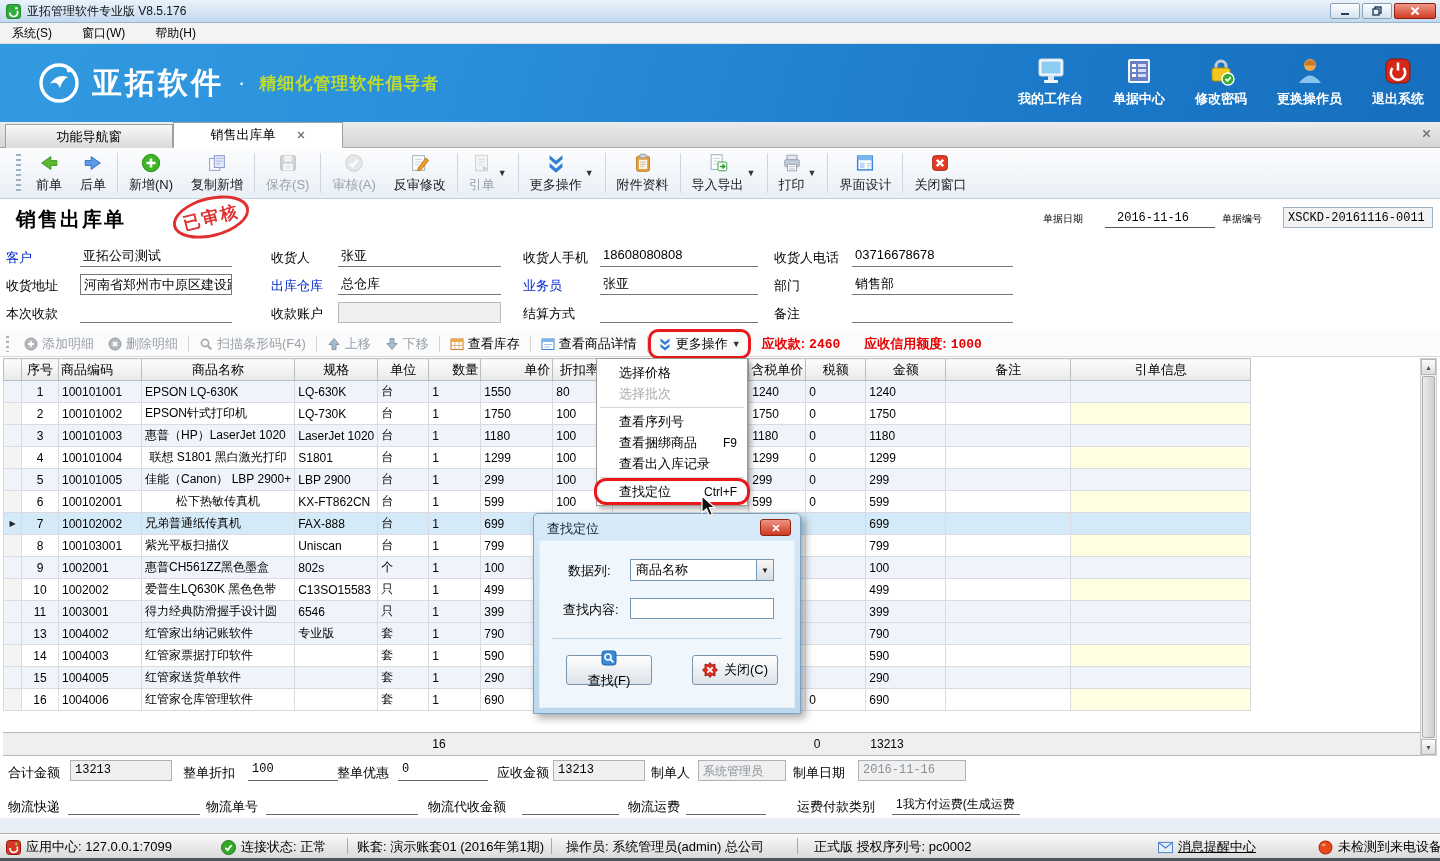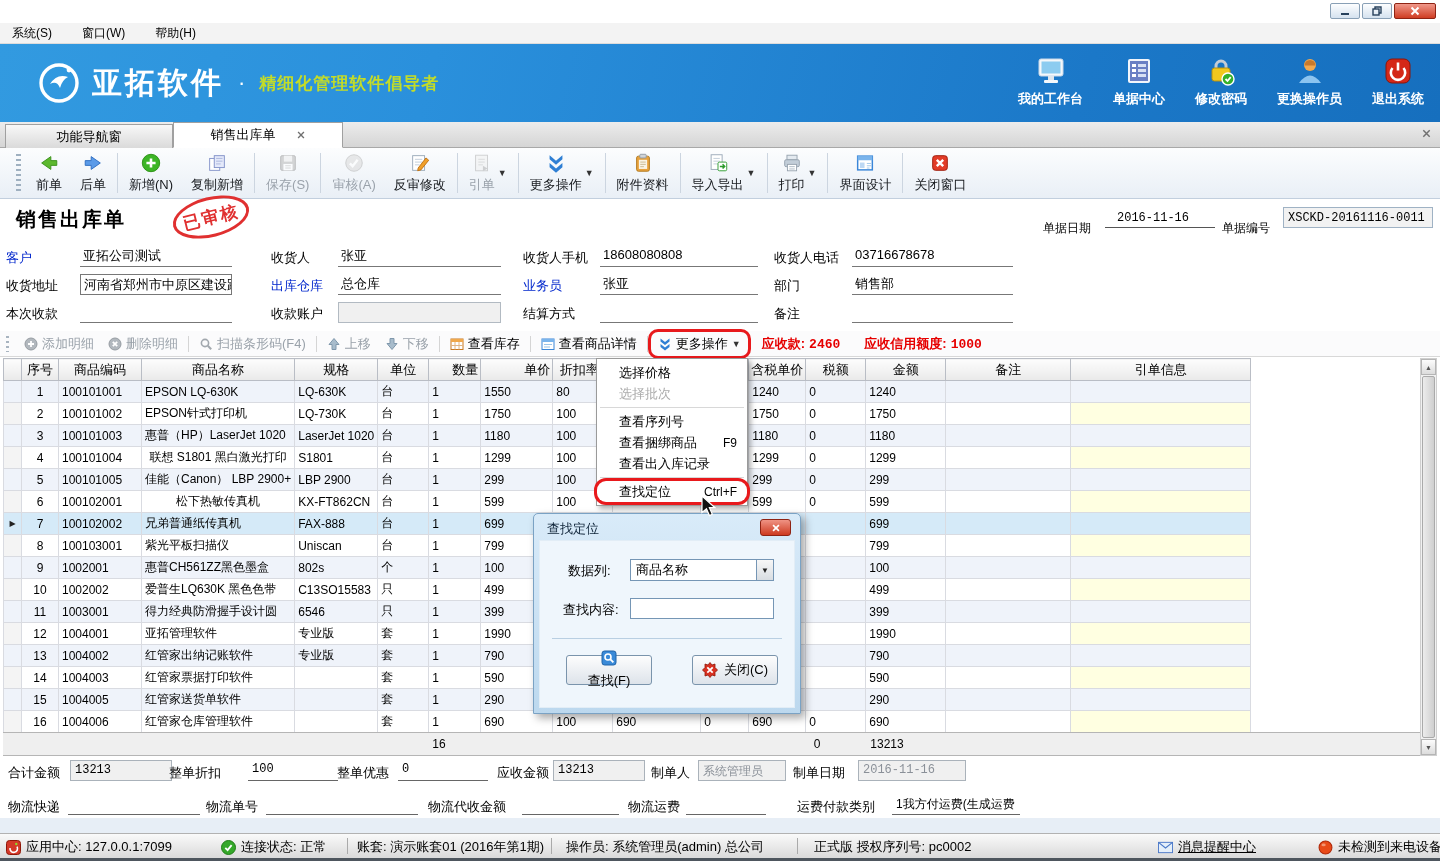--- a/index.html
+++ b/index.html
@@ -63,21 +63,21 @@
 .tb-btn.disabled .tb-main { color:#9aa2ab; }
 .tb-btn.disabled svg { filter:grayscale(1); opacity:.55; }
 .tb-caret { font-size:9px; color:#333; }
 .tb-sep { width:1px; background:#ccd5e0; margin:5px 2px; }
 
 
 .doc-title { position:absolute; left:16px; top:206px; font-size:20px; font-weight:bold; letter-spacing:2px; }
 .stamp { position:absolute; left:172px; top:197px; width:78px; height:40px; border:3px solid #e03030;
   border-radius:50%; color:#e03030; font-size:17px; font-weight:bold; display:flex; align-items:center;
   justify-content:center; transform:rotate(-14deg); letter-spacing:2px; background:rgba(255,255,255,.0); }
-.doc-meta-label { position:absolute; top:220px; font-size:12px; }
+.doc-meta-label { position:absolute; top:212px; font-size:10px; }
 .doc-date-val { position:absolute; left:1105px; top:209px; width:110px; border-bottom:1px solid #555;
   font-size:12px; padding:2px 0 2px 12px; font-family:"Liberation Mono","DejaVu Sans Mono",monospace; }
 .doc-no-val { position:absolute; left:1283px; top:207px; width:150px; height:21px; background:#f2f2f2;
   border:1px solid #9fb2c4; font-size:12px; padding:3px 4px; font-family:"Liberation Mono","DejaVu Sans Mono",monospace; }
 
 
 .form-area { position:absolute; left:0; top:243px; width:100%; height:88px; }
 .f-label { position:absolute; font-size:13px; }
 .f-label.link { color:#0026cc; }
 .f-field { position:absolute; height:21px; font-size:13px; padding:1px 3px; overflow:hidden; white-space:nowrap; }
@@ -176,20 +176,30 @@
 .sb-item svg { width:15px; height:15px; }
 .sb-sep { position:absolute; top:4px; width:1px; height:16px; background:#aaa; }
 .sb-link { text-decoration:underline; cursor:pointer; }
 .bottom-edge { position:absolute; left:0; bottom:0; width:100%; height:3px; background:#4e565e; }
 </style>
 </head>
 <body>
 
 <div class="app">
 
+  <div class="titlebar">
+    <span style="display:inline-flex;width:15px;height:15px;">
+        <svg viewBox="0 0 16 16">
+          <rect x="0.5" y="0.5" width="15" height="15" rx="3" fill="#2fae3c" stroke="#1c7e26"></rect>
+          <path d="M4 9 a4.2 4.2 0 1 0 8 -1.6" stroke="#fff" stroke-width="1.8" fill="none"></path>
+          <circle cx="11" cy="4.5" r="1.3" fill="#fff"></circle>
+        </svg>
+      </span>
+    <span class="t-title">亚拓管理软件专业版 V8.5.176</span>
+  </div>
   <div class="win-btns">
     <div class="win-btn">
         <span style="display:inline-flex">
           <svg viewBox="0 0 12 12">
             <rect x="2" y="8" width="8" height="2" fill="#27415c"></rect>
           </svg>
         </span>
       </div>
     <div class="win-btn">
         <span style="display:inline-flex">
@@ -622,21 +632,21 @@
         <col style="width: 54px;">
         <col style="width: 60px;">
         <col style="width: 80px;">
         <col style="width: 125px;">
         <col style="width: 180px;">
       </colgroup>
       <thead>
         <tr>
           <th></th>
           <th style="text-align: center;">序号</th>
-          <th style="text-align: center;">商品编码</th>
+          <th style="text-align: left;">商品编码</th>
           <th style="text-align: center;">商品名称</th>
           <th style="text-align: center;">规格</th>
           <th style="text-align: center;">单位</th>
           <th style="text-align: right;">数量</th>
           <th style="text-align: right;">单价</th>
           <th style="text-align: right;">折扣率%</th>
           <th style="text-align: right;"></th>
           <th style="text-align: right;"></th>
           <th style="text-align: right;">含税单价</th>
           <th style="text-align: center;">税额</th>
@@ -837,38 +847,20 @@
           <td style="text-align: left;">399</td>
           <td style="text-align: left;"></td>
           <td style="text-align: left;"></td>
           <td style="text-align: left;"></td>
           <td style="text-align: left;"></td>
           <td style="text-align: left;"></td>
           <td style="text-align: left;">399</td>
           <td style="text-align: left;"></td>
           <td class="yellow" style="text-align: left;"></td>
         </tr>
-        <tr class="even">
-          <td class="marker"></td>
-          <td style="text-align: center;">12</td>
-          <td style="text-align: left;">1004001</td>
-          <td style="text-align: left;">亚拓管理软件</td>
-          <td style="text-align: left;">专业版</td>
-          <td style="text-align: left;">套</td>
-          <td style="text-align: left;">1</td>
-          <td style="text-align: left;">1990</td>
-          <td style="text-align: left;"></td>
-          <td style="text-align: left;"></td>
-          <td style="text-align: left;"></td>
-          <td style="text-align: left;"></td>
-          <td style="text-align: left;"></td>
-          <td style="text-align: left;">1990</td>
-          <td style="text-align: left;"></td>
-          <td class="yellow" style="text-align: left;"></td>
-        </tr>
         <tr class="odd">
           <td class="marker"></td>
           <td style="text-align: center;">13</td>
           <td style="text-align: left;">1004002</td>
           <td style="text-align: left;">红管家出纳记账软件</td>
           <td style="text-align: left;">专业版</td>
           <td style="text-align: left;">套</td>
           <td style="text-align: left;">1</td>
           <td style="text-align: left;">790</td>
           <td style="text-align: left;"></td>
@@ -1016,21 +1008,21 @@
 
   <div class="cursor">
     <svg width="15" height="22" viewBox="0 0 15 22">
         <path d="M1 1 L1 17.5 L5.5 13.8 L8.4 20.6 L11.3 19.3 L8.4 12.7 L14 12.7 Z" fill="#111" stroke="#fff" stroke-width="1.2"></path>
       </svg>
   </div>
 
   <div class="footer">
       <span class="ft-label" style="left: 8px; top: 7px;">合计金额</span>
       <div class="ft-field ft-box" style="left: 70px; top: 3px; width: 102px;">13213</div>
-      <span class="ft-label" style="left: 169px; top: 7px; text-align: right;">整单折扣</span>
+      <span class="ft-label" style="left: 183px; top: 7px; text-align: right;">整单折扣</span>
       <div class="ft-field ft-line" style="left: 248px; top: 3px; width: 90px;">100</div>
       <span class="ft-label" style="left: 337px; top: 7px;">整单优惠</span>
       <div class="ft-field ft-line" style="left: 398px; top: 3px; width: 90px;">0</div>
       <span class="ft-label" style="left: 497px; top: 7px;">应收金额</span>
       <div class="ft-field ft-box" style="left: 553px; top: 3px; width: 92px;">13213</div>
       <span class="ft-label" style="left: 651px; top: 7px;">制单人</span>
       <div class="ft-field ft-box ft-gray ft-cjk" style="left: 698px; top: 3px; width: 88px;">系统管理员</div>
       <span class="ft-label" style="left: 793px; top: 7px;">制单日期</span>
       <div class="ft-field ft-box ft-gray" style="left: 858px; top: 3px; width: 108px;">2016-11-16</div>
       <span class="ft-label" style="left: 8px; top: 41px;">物流快递</span>

